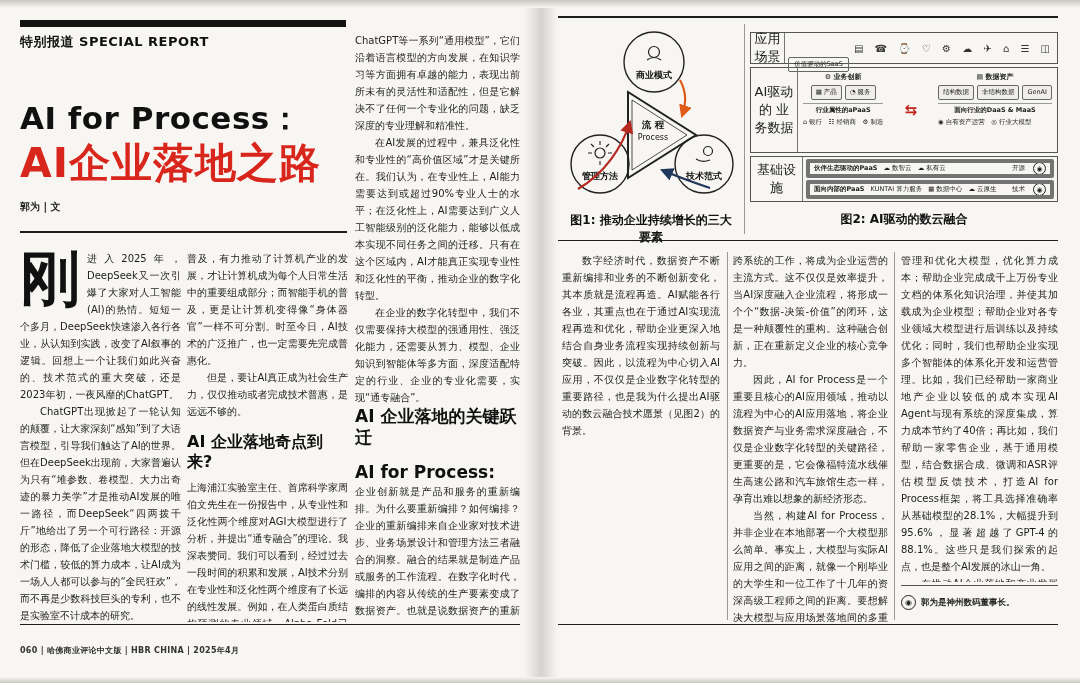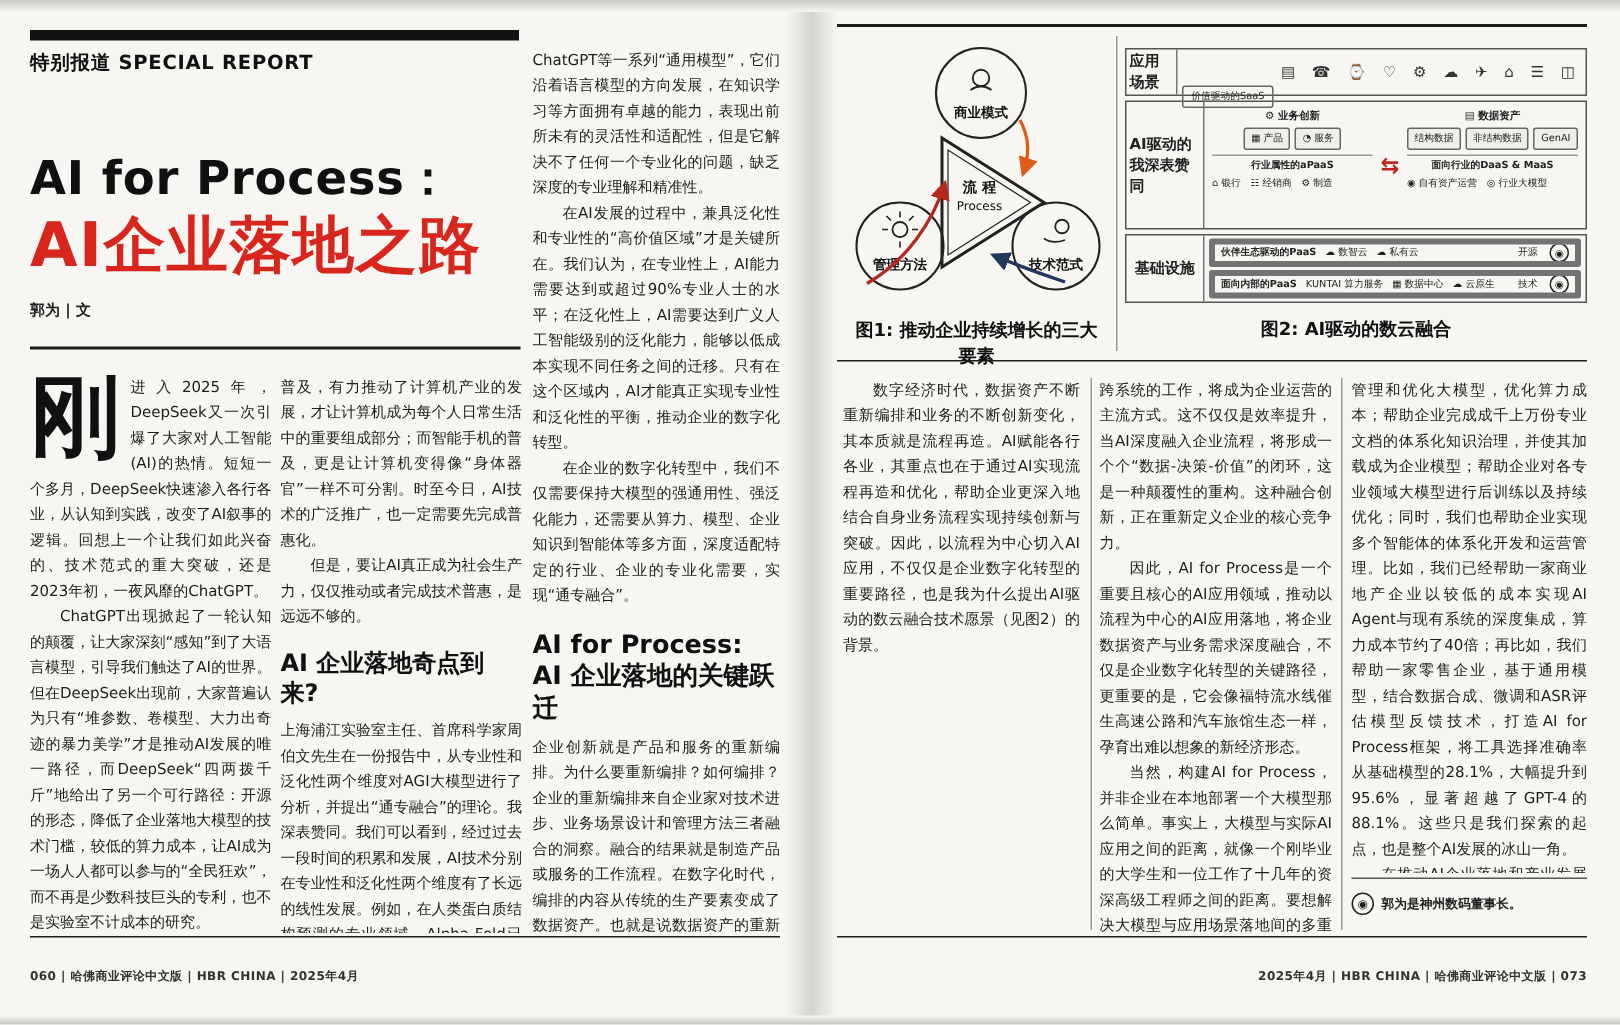--- a/index.html
+++ b/index.html
@@ -35,29 +35,29 @@
   .h-sec2 { font-size:17px; font-weight:900; color:#101010; margin:14px 0 7px; line-height:21px; text-align:left; }
 
   .footer { position:absolute; font-size:8px; font-weight:bold; color:#333; letter-spacing:0.3px; }
 
   
   .fig-caption { position:absolute; font-size:12px; font-weight:900; color:#111; text-align:center; }
 
   
   .fig2 { position:absolute; left:750px; top:32px; width:308px; height:172px; font-size:6.5px; color:#222; }
   .f2row { display:flex; border:1px solid #555; background:#f7f6f2; margin-bottom:3px; }
-  .f2label { width:52px; display:flex; align-items:center; justify-content:center; text-align:left;
-             font-weight:bold; font-size:10px; border-right:1px solid #777; padding:2px; }
+  .f2label { width:52px; display:flex; align-items:center; justify-content:center; text-align:center;
+             font-weight:normal; font-size:13px; border-right:1px solid #777; padding:2px; }
   .f2c { flex:1; padding:2px 3px; }
   .r1 { height:32px; }
   .r1 .f2c { display:flex; align-items:center; gap:5px; }
   .chip { border:1px solid #666; border-radius:2px; padding:2px 5px; font-size:6.5px; white-space:nowrap;margin-top:33px; }
   .iconstrip { font-size:10px; letter-spacing:4px; color:#333; white-space:nowrap; overflow:hidden; }
   .r2 { height:86px; }
-  .r2 .f2c { display:flex; align-items:stretch; gap:2px; }
+  .r2 .f2c { display:flex; align-items:stretch; gap:18px; }
   .half { flex:1; display:flex; flex-direction:column; gap:3px; padding:2px; }
   .halfhead { text-align:center; font-weight:bold; font-size:7px; }
   .btnrow { display:flex; gap:3px; justify-content:center; }
   .fbtn { border:1px solid #666; border-radius:2px; padding:2px 4px; background:#efeeea; white-space:nowrap; }
   .subt { text-align:center; font-weight:bold; border-top:1px solid #999; padding-top:2px; }
   .minis { text-align:left; white-space:nowrap; overflow:hidden; }
   .swap { align-self:center; color:#c0251c; font-size:15px; font-weight:900; padding:0 1px; }
   .r3 { height:46px; }
   .r3 .f2c { display:flex; flex-direction:column; gap:2px; justify-content:center; }
   .strip { display:flex; align-items:center; gap:6px; border:4px solid #737373; border-radius:2px;
@@ -94,22 +94,22 @@
     <p>普及，有力推动了计算机产业的发展，才让计算机成为每个人日常生活中的重要组成部分；而智能手机的普及，更是让计算机变得像“身体器官”一样不可分割。时至今日，AI技术的广泛推广，也一定需要先完成普惠化。</p>
     <p class="ind">但是，要让AI真正成为社会生产力，仅仅推动或者完成技术普惠，是远远不够的。</p>
     <div class="h-sec">AI 企业落地奇点到来?</div>
     <p>上海浦江实验室主任、首席科学家周伯文先生在一份报告中，从专业性和泛化性两个维度对AGI大模型进行了分析，并提出“通专融合”的理论。我深表赞同。我们可以看到，经过过去一段时间的积累和发展，AI技术分别在专业性和泛化性两个维度有了长远的线性发展。例如，在人类蛋白质结构预测的专业领域，Alpha Fold已经展现了非凡的能力，能够预测超过2亿个蛋白质模型，甚至超越了人类本身的预测能力。但这样一个强大的AI模型，可能却无法回答一个简单的日常问题，泛化能力严重不足。另一方面，例如DeepSeek、LLaMA，或是</p>
   </div>
 
   <div class="col" style="left:355px; top:32px; width:165px; height:590px;">
     <p>ChatGPT等一系列“通用模型”，它们沿着语言模型的方向发展，在知识学习等方面拥有卓越的能力，表现出前所未有的灵活性和适配性，但是它解决不了任何一个专业化的问题，缺乏深度的专业理解和精准性。</p>
     <p class="ind">在AI发展的过程中，兼具泛化性和专业性的“高价值区域”才是关键所在。我们认为，在专业性上，AI能力需要达到或超过90%专业人士的水平；在泛化性上，AI需要达到广义人工智能级别的泛化能力，能够以低成本实现不同任务之间的迁移。只有在这个区域内，AI才能真正实现专业性和泛化性的平衡，推动企业的数字化转型。</p>
     <p class="ind">在企业的数字化转型中，我们不仅需要保持大模型的强通用性、强泛化能力，还需要从算力、模型、企业知识到智能体等多方面，深度适配特定的行业、企业的专业化需要，实现“通专融合”。</p>
+    <div class="h-sec2" style="margin-top:0;">AI 企业落地的关键跃迁</div>
     <div class="h-sec2" style="margin-bottom:0;">AI for Process:</div>
-    <div class="h-sec2" style="margin-top:0;">AI 企业落地的关键跃迁</div>
     <p>企业创新就是产品和服务的重新编排。为什么要重新编排？如何编排？企业的重新编排来自企业家对技术进步、业务场景设计和管理方法三者融合的洞察。融合的结果就是制造产品或服务的工作流程。在数字化时代，编排的内容从传统的生产要素变成了数据资产。也就是说数据资产的重新编排或流程再造，就是企业创新。因此，AI赋能流程，就是赋能企业创新。</p>
 
   </div>
 
   <div class="rule" style="left:20px; top:624px; width:500px; height:1px;"></div>
   <div class="footer" style="left:20px; top:645px;">060 | 哈佛商业评论中文版 | HBR CHINA | 2025年4月</div>
 
   <div class="rule" style="left:558px; top:16px; width:500px; height:2px;"></div>
   <div class="grayline" style="left:744px; top:24px; width:1px; height:210px;"></div>
 
@@ -154,21 +154,21 @@
 
   <div class="fig2">
     <div class="f2row r1">
       <div class="f2label">应用场景</div>
       <div class="f2c">
         <span class="chip">价值驱动的SaaS</span>
         <span class="iconstrip">▤ ☎ ⌚ ♡ ⚙ ☁ ✈ ⌂ ☰ ◫</span>
       </div>
     </div>
     <div class="f2row r2">
-      <div class="f2label">AI驱动的 我深表赞同</div>
+      <div class="f2label">AI驱动的 业务数据</div>
       <div class="f2c">
         <div class="half">
           <div class="halfhead">⚙ 业务创新</div>
           <div class="btnrow">
             <span class="fbtn">▦ 产品</span>
             <span class="fbtn">◔ 服务</span>
           </div>
           <div class="subt">行业属性的aPaaS</div>
           <div class="minis">⌂ 银行　☷ 经销商　⚙ 制造</div>
         </div>
@@ -228,14 +228,13 @@
     <p class="ind">在推动AI企业落地和产业发展的过程中，我们需要在更大范围内解决更多问题，比如伦理问题、数据主权和合规问题等等，这些需要全球、全社会和全生态的共同努力。■</p>
   </div>
 
   <div class="grayline" style="left:901px; top:585px; width:157px; height:1px; background:#555;"></div>
   <div class="authnote" style="left:901px; top:595px;">
     <span class="authicon">◉</span>
     <span>郭为是神州数码董事长。</span>
   </div>
 
   <div class="rule" style="left:558px; top:624px; width:500px; height:1px;"></div>
-  <div class="footer" style="left:558px; top:645px; width:500px; text-align:right;">2025年4月 | HBR CHINA | 哈佛商业评论中文版 | 073</div>
 </div>
 
 </body></html>

